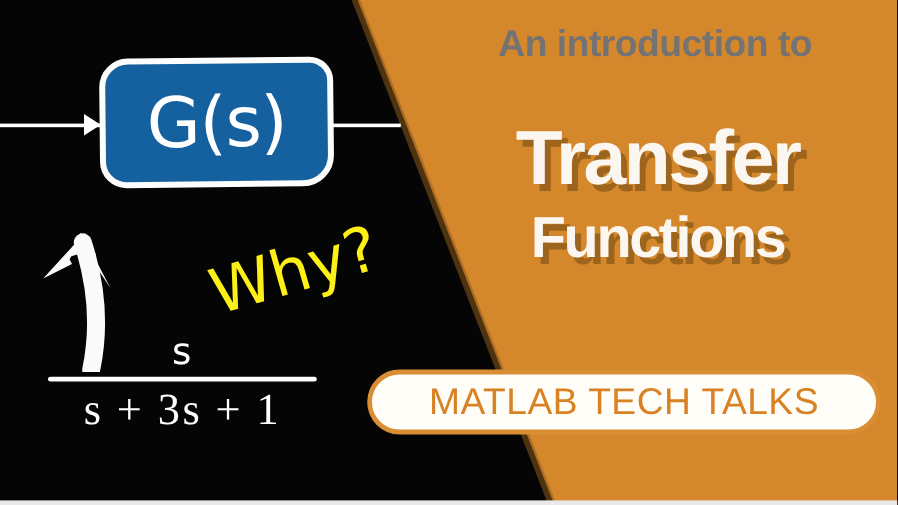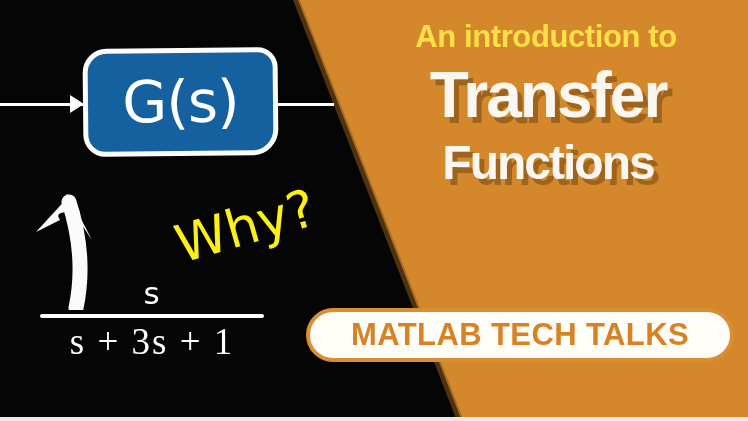--- a/index.html
+++ b/index.html
@@ -147,35 +147,36 @@
     font-family: Liberation Serif, serif;
   }
 
   
   .kicker {
     position: absolute;
     left: 354px;
     top: 19px;
     width: 384px;
     text-align: center;
-    color: #fde047;
+    color: #737373;
     font-size: 31px;
     font-weight: bold;
     letter-spacing: -0.4px;
     font-family: "Liberation Sans", sans-serif;
   }
   .big1, .big2 {
     position: absolute;
     width: 392px;
     text-align: center;
     color: #FBF7F0;
     font-weight: bold;
     font-family: "Liberation Sans", sans-serif;
     text-shadow: 5px 6px 0 rgba(92,57,14,.45);
     letter-spacing: -2px;
+    margin-top: 36px;
   }
   .big1 { left: 352px; top: 58px;  font-size: 64px; }
   .big2 { left: 352px; top: 135px; font-size: 48px; }
 
   
   .badge {
     position: absolute;
     left: 306px;
     top: 308px;
     width: 428px;
@@ -184,21 +185,21 @@
     border: 4px solid #D98E34;
     border-radius: 30px;
     box-sizing: border-box;
     display: flex;
     align-items: center;
     justify-content: center;
   }
   .badge-text {
     color: #D98223;
     font-size: 31px;
-    font-weight: bold;
+    font-weight: normal;
     letter-spacing: 0.4px;
     font-family: "Liberation Sans", sans-serif;
   }
 </style>
 </head>
 <body>
 
 <div id="thumb">
 
   <div class="bg-black"></div>

